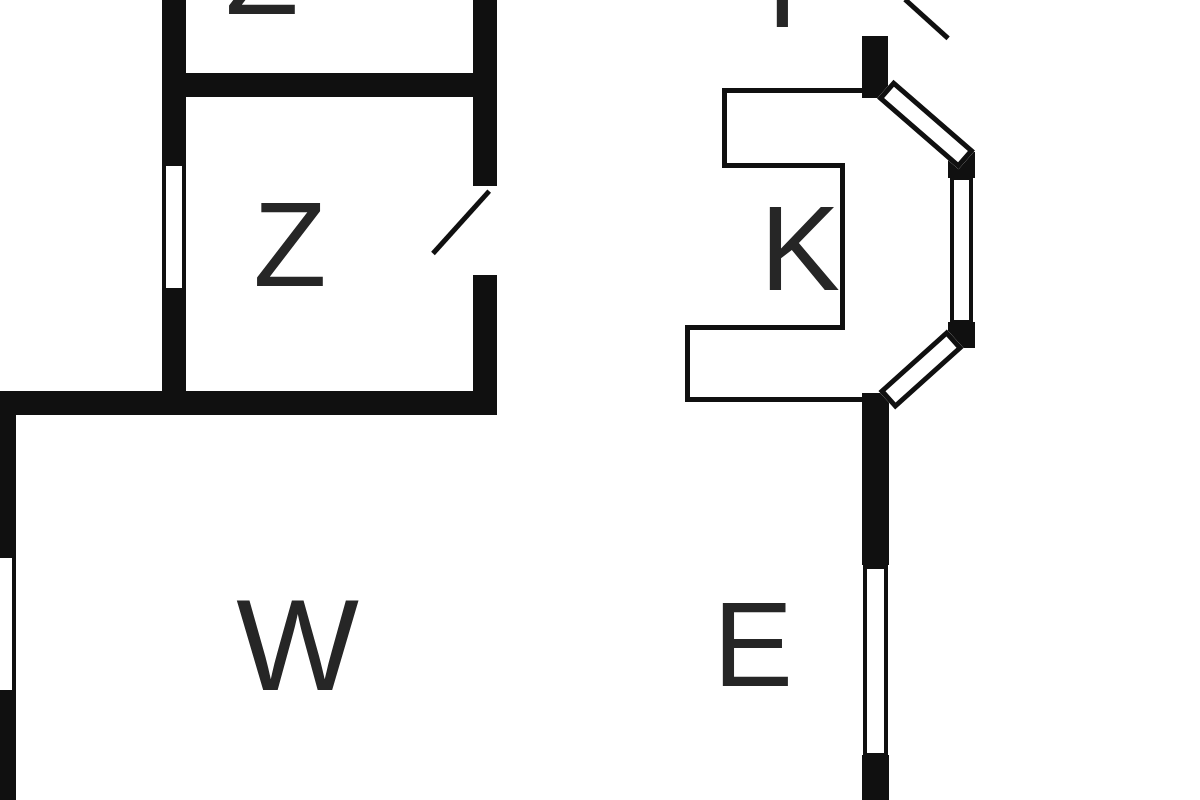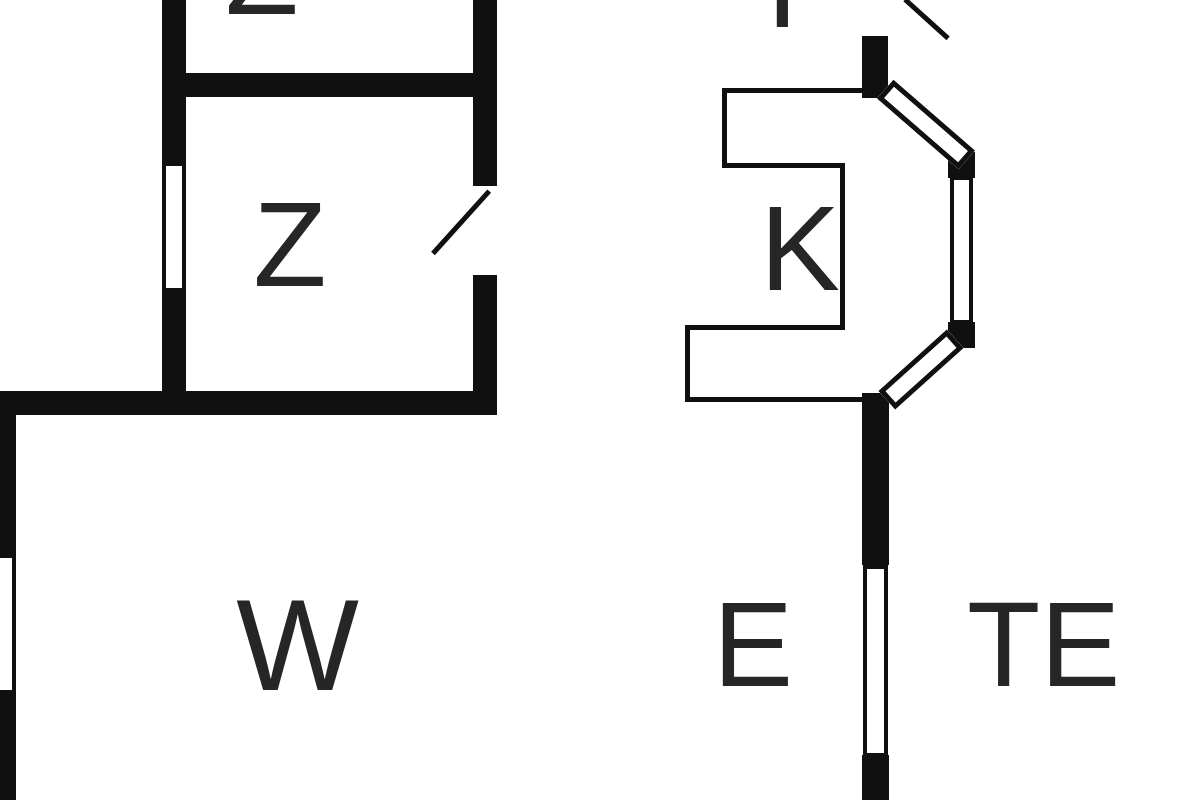--- a/index.html
+++ b/index.html
@@ -50,16 +50,15 @@
   <div class="thinline" style="left:840px;top:163px;width:5px;height:167px;"></div>
   <div class="thinline" style="left:685px;top:325px;width:160px;height:5px;"></div>
   <div class="thinline" style="left:685px;top:325px;width:5px;height:77px;"></div>
   <div class="thinline" style="left:685px;top:397px;width:180px;height:5px;"></div>
 
   <div class="lbl" style="left:207px;top:-88px;width:110px;font-size:120px;">Z</div>
   <div class="lbl" style="left:235px;top:184px;width:110px;font-size:120px;">Z</div>
   <div class="lbl" style="left:745px;top:188px;width:110px;font-size:120px;">K</div>
   <div class="lbl" style="left:235px;top:580px;width:125px;font-size:130px;">W</div>
   <div class="lbl" style="left:708px;top:584px;width:90px;font-size:120px;">E</div>
-  <div class="lbl" style="left:967px;top:584px;width:150px;font-size:120px;">TE</div>
   <div class="lbl" style="left:745px;top:-75px;width:75px;font-size:120px;">T</div>
 
 </div>
 
 </body></html>

